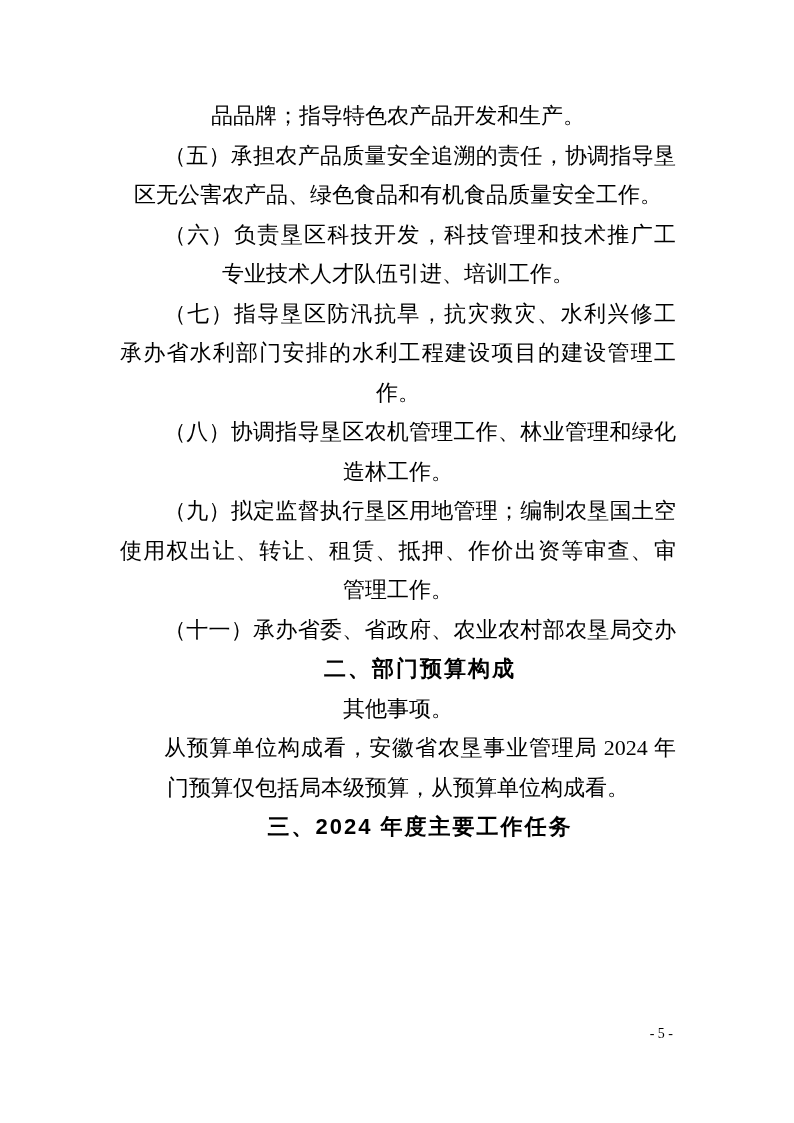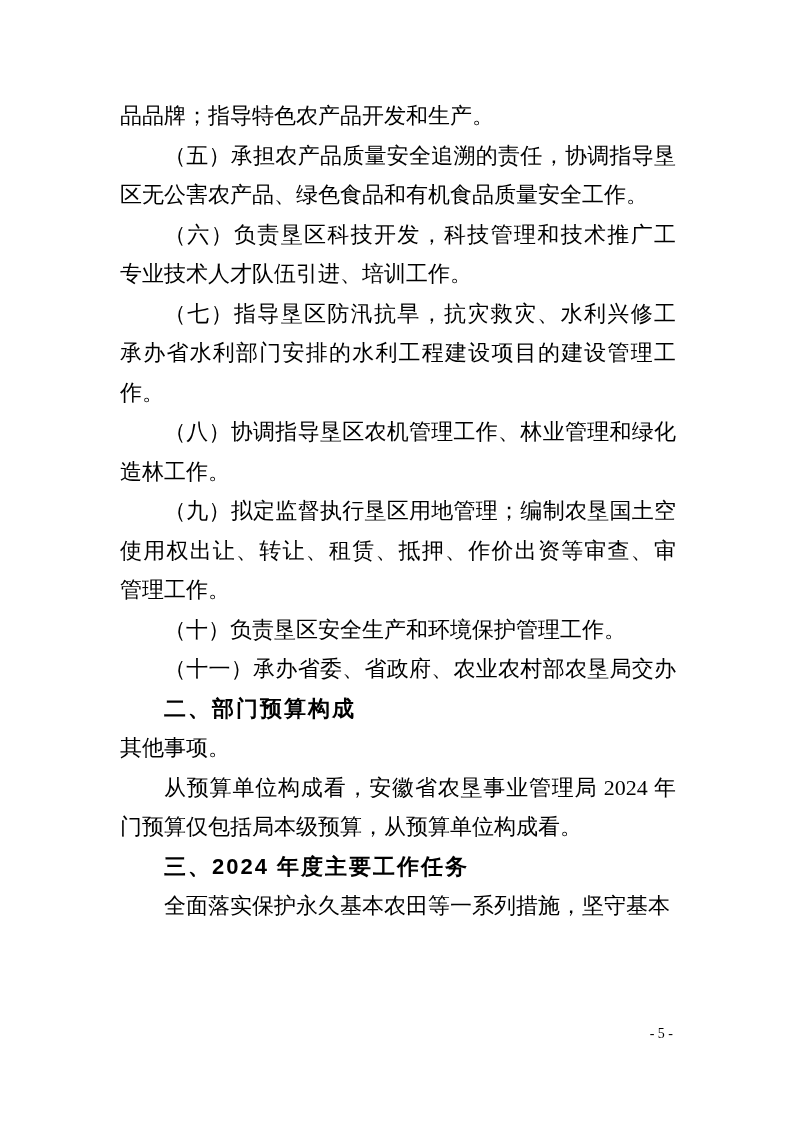--- a/index.html
+++ b/index.html
@@ -20,21 +20,21 @@
     position: absolute;
     left: 120px;
     top: 96px;
     width: 556px;
     font-size: 22px;
   }
   .line {
     height: 39.5px;
     line-height: 39.5px;
     overflow: hidden;
-    text-align: left;
+    text-align: center;
     white-space: normal;
   }
   .line.indent {
     text-indent: 44px;
   }
   .line.justify {
     text-align: justify;
     text-align-last: justify;
   }
   .line.heading {
@@ -63,23 +63,21 @@
       <div class="line indent justify">（六）负责垦区科技开发，科技管理和技术推广工作，</div>
       <div class="line">专业技术人才队伍引进、培训工作。</div>
       <div class="line indent justify">（七）指导垦区防汛抗旱，抗灾救灾、水利兴修工作；</div>
       <div class="line justify">承办省水利部门安排的水利工程建设项目的建设管理工</div>
       <div class="line">作。</div>
       <div class="line indent justify">（八）协调指导垦区农机管理工作、林业管理和绿化</div>
       <div class="line">造林工作。</div>
       <div class="line indent justify">（九）拟定监督执行垦区用地管理；编制农垦国土空</div>
       <div class="line justify">使用权出让、转让、租赁、抵押、作价出资等审查、审批、</div>
       <div class="line">管理工作。</div>
-      <div class="line indent">（十）负责垦区安全生产和环境保护管理工作。</div>
       <div class="line indent justify">（十一）承办省委、省政府、农业农村部农垦局交办的</div>
       <div class="line indent heading">二、部门预算构成</div>
       <div class="line">其他事项。</div>
       <div class="line indent justify">从预算单位构成看，安徽省农垦事业管理局 2024 年度部</div>
       <div class="line">门预算仅包括局本级预算，从预算单位构成看。</div>
       <div class="line indent heading">三、2024 年度主要工作任务</div>
-      <div class="line indent">全面落实保护永久基本农田等一系列措施，坚守基本</div>
     </div>
   <div class="footer">- 5 -</div>
 </div>
 
 </body></html>

